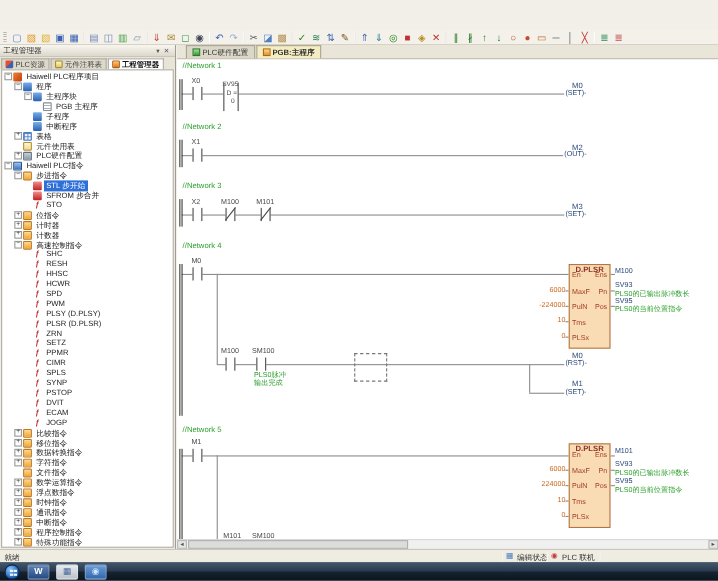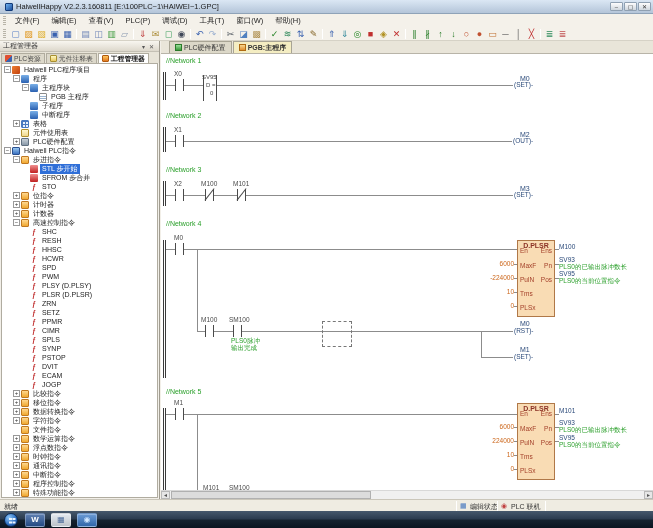--- a/index.html
+++ b/index.html
@@ -118,41 +118,21 @@
     box-shadow:3.5px 0 #eaf4ff,0 3.5px #eaf4ff,3.5px 3.5px #eaf4ff}
   .tki{width:20px;height:14px;margin-right:6px;border-radius:2px;flex:none;
     display:flex;align-items:center;justify-content:center;font-size:8px;font-weight:bold;
     border:1px solid rgba(255,255,255,0.28);box-shadow:inset 0 1px rgba(255,255,255,0.25)}
 </style>
 </head>
 <body>
 
 <div id="app">
 
-  <div class="titlebar">
-    <span class="appicon"></span>
-    <span class="apptitle">HaiwellHappy V2.2.3.160811 [E:\100PLC~1\HAIWEI~1.GPC]</span>
-    <span class="winbtns">
-      <span class="wb">–</span>
-      <span class="wb">▢</span>
-      <span class="wb">✕</span>
-    </span>
-  </div>
-
-  <div class="menubar">
-    <span class="grip"></span>
-  <span class="mi">文件(F)</span>
-      <span class="mi">编辑(E)</span>
-      <span class="mi">查看(V)</span>
-      <span class="mi">PLC(P)</span>
-      <span class="mi">调试(D)</span>
-      <span class="mi">工具(T)</span>
-      <span class="mi">窗口(W)</span>
-      <span class="mi">帮助(H)</span>
-    </div>
+
 
   <div class="toolbar">
     <span class="grip"></span>
   <span class="tbi" style="color: rgb(91, 130, 200);">▢</span>
       <span class="tbi" style="color: rgb(224, 152, 32);">▨</span>
       <span class="tbi" style="color: rgb(224, 176, 48);">▧</span>
       <span class="tbi" style="color: rgb(58, 98, 176);">▣</span>
       <span class="tbi" style="color: rgb(58, 98, 176);">▦</span>
       <span class="tsep"></span>
       <span class="tbi" style="color: rgb(112, 136, 184);">▤</span>

